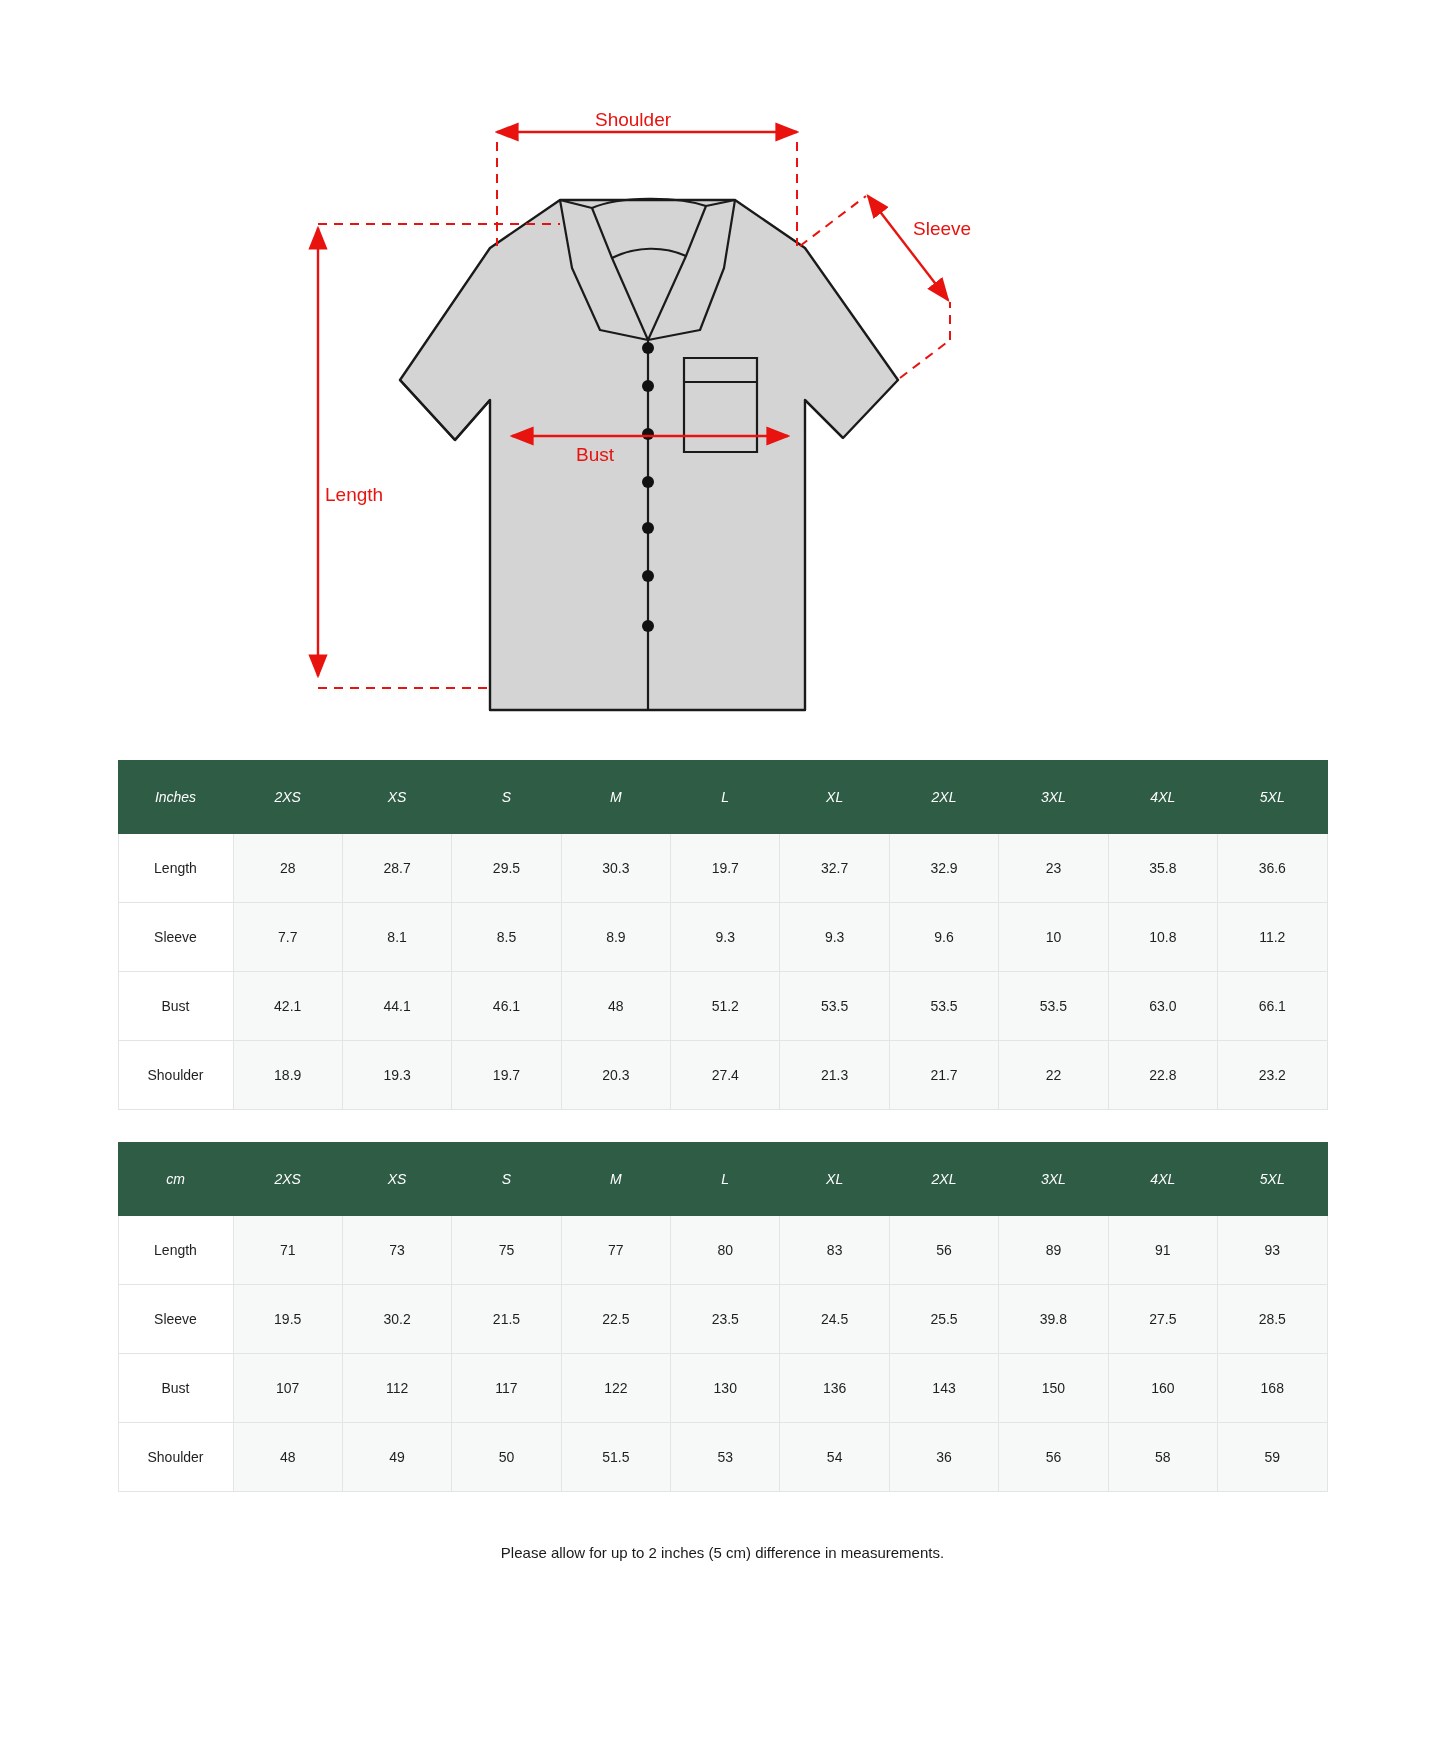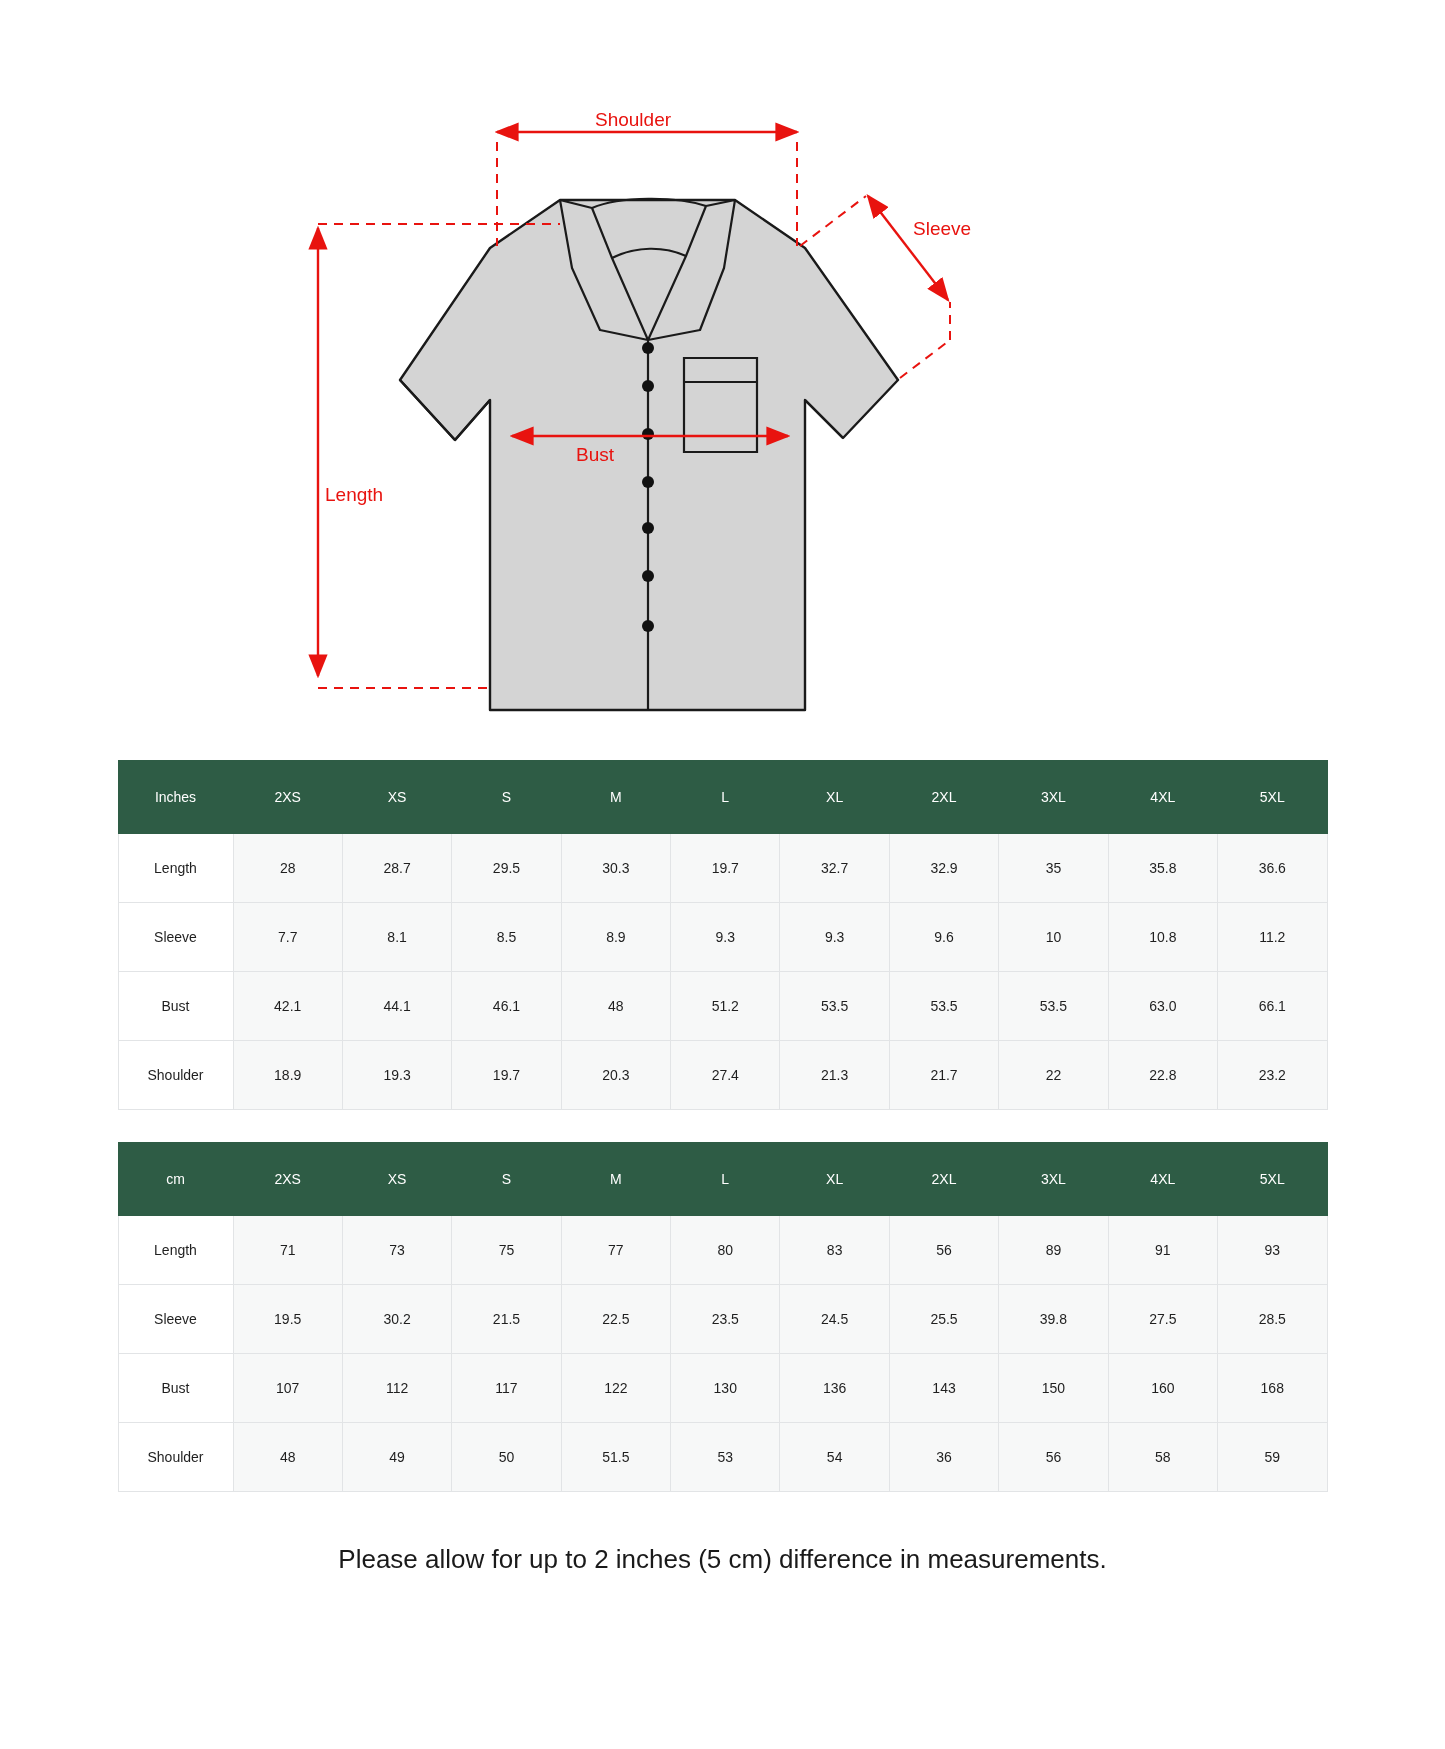--- a/index.html
+++ b/index.html
@@ -60,33 +60,34 @@
     height: 66px;
     font-weight: normal;
     color: #1f1f1f;
   }
   table.size-table thead th {
     background: #2e5c45;
     color: #ffffff;
     border: 1px solid #2e5c45;
     font-size: 14px;
     height: 70px;
+    font-style: italic;
   }
   table.size-table tbody tr {
     background: #f7f8f8;
   }
   table.size-table tbody td:first-child {
     background: #ffffff;
   }
   .col-first { width: 112px; }
 
   
   .footnote {
     text-align: center;
-    font-size: 26px;
+    font-size: 15px;
     color: #1a1a1a;
     margin-top: 52px;
     font-family: "Liberation Sans", sans-serif;
   }
 </style>
 </head>
 <body>
 
 <div class="diagram-wrap">
 
@@ -194,21 +195,21 @@
     <tbody>
       <tr>
         <td class="col-first">Length</td>
         <td>28</td>
         <td>28.7</td>
         <td>29.5</td>
         <td>30.3</td>
         <td>19.7</td>
         <td>32.7</td>
         <td>32.9</td>
-        <td>35</td>
+        <td>23</td>
         <td>35.8</td>
         <td>36.6</td>
       </tr>
       <tr>
         <td class="col-first">Sleeve</td>
         <td>7.7</td>
         <td>8.1</td>
         <td>8.5</td>
         <td>8.9</td>
         <td>9.3</td>

